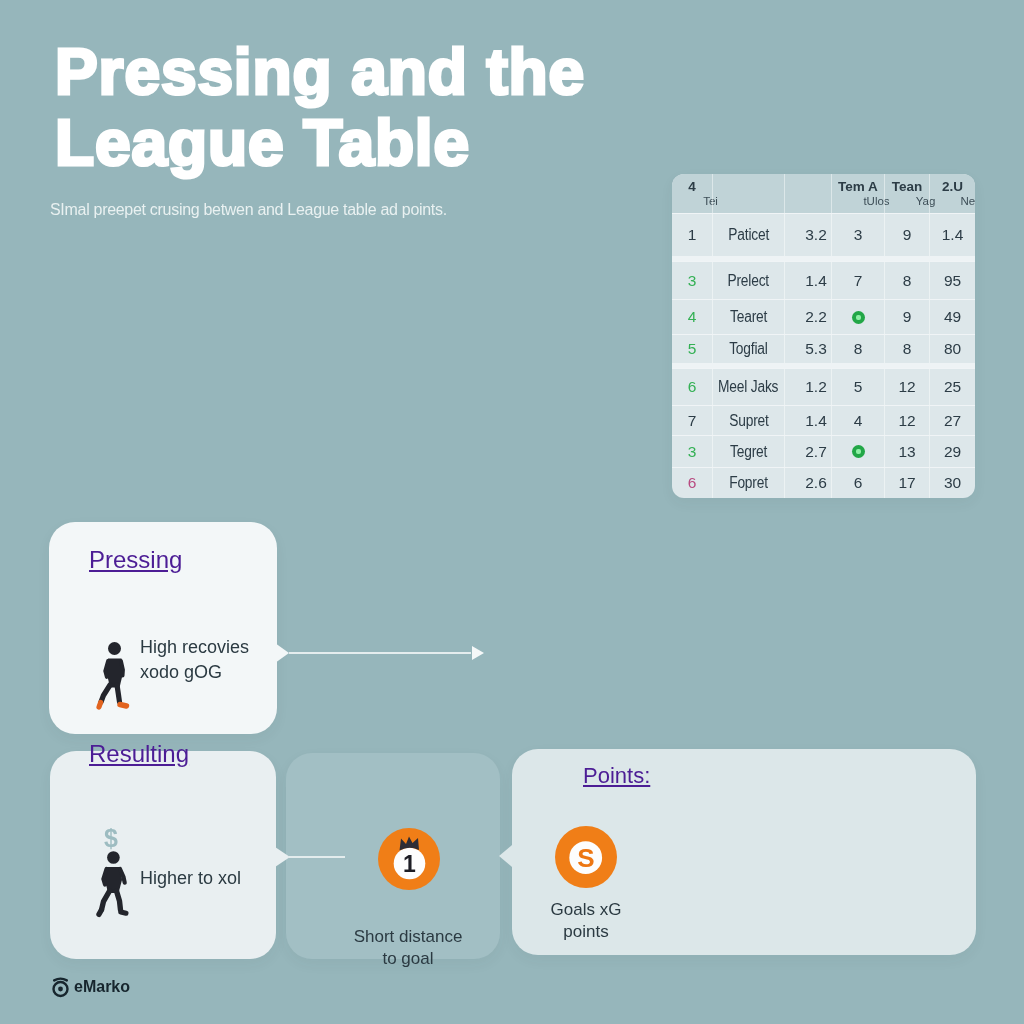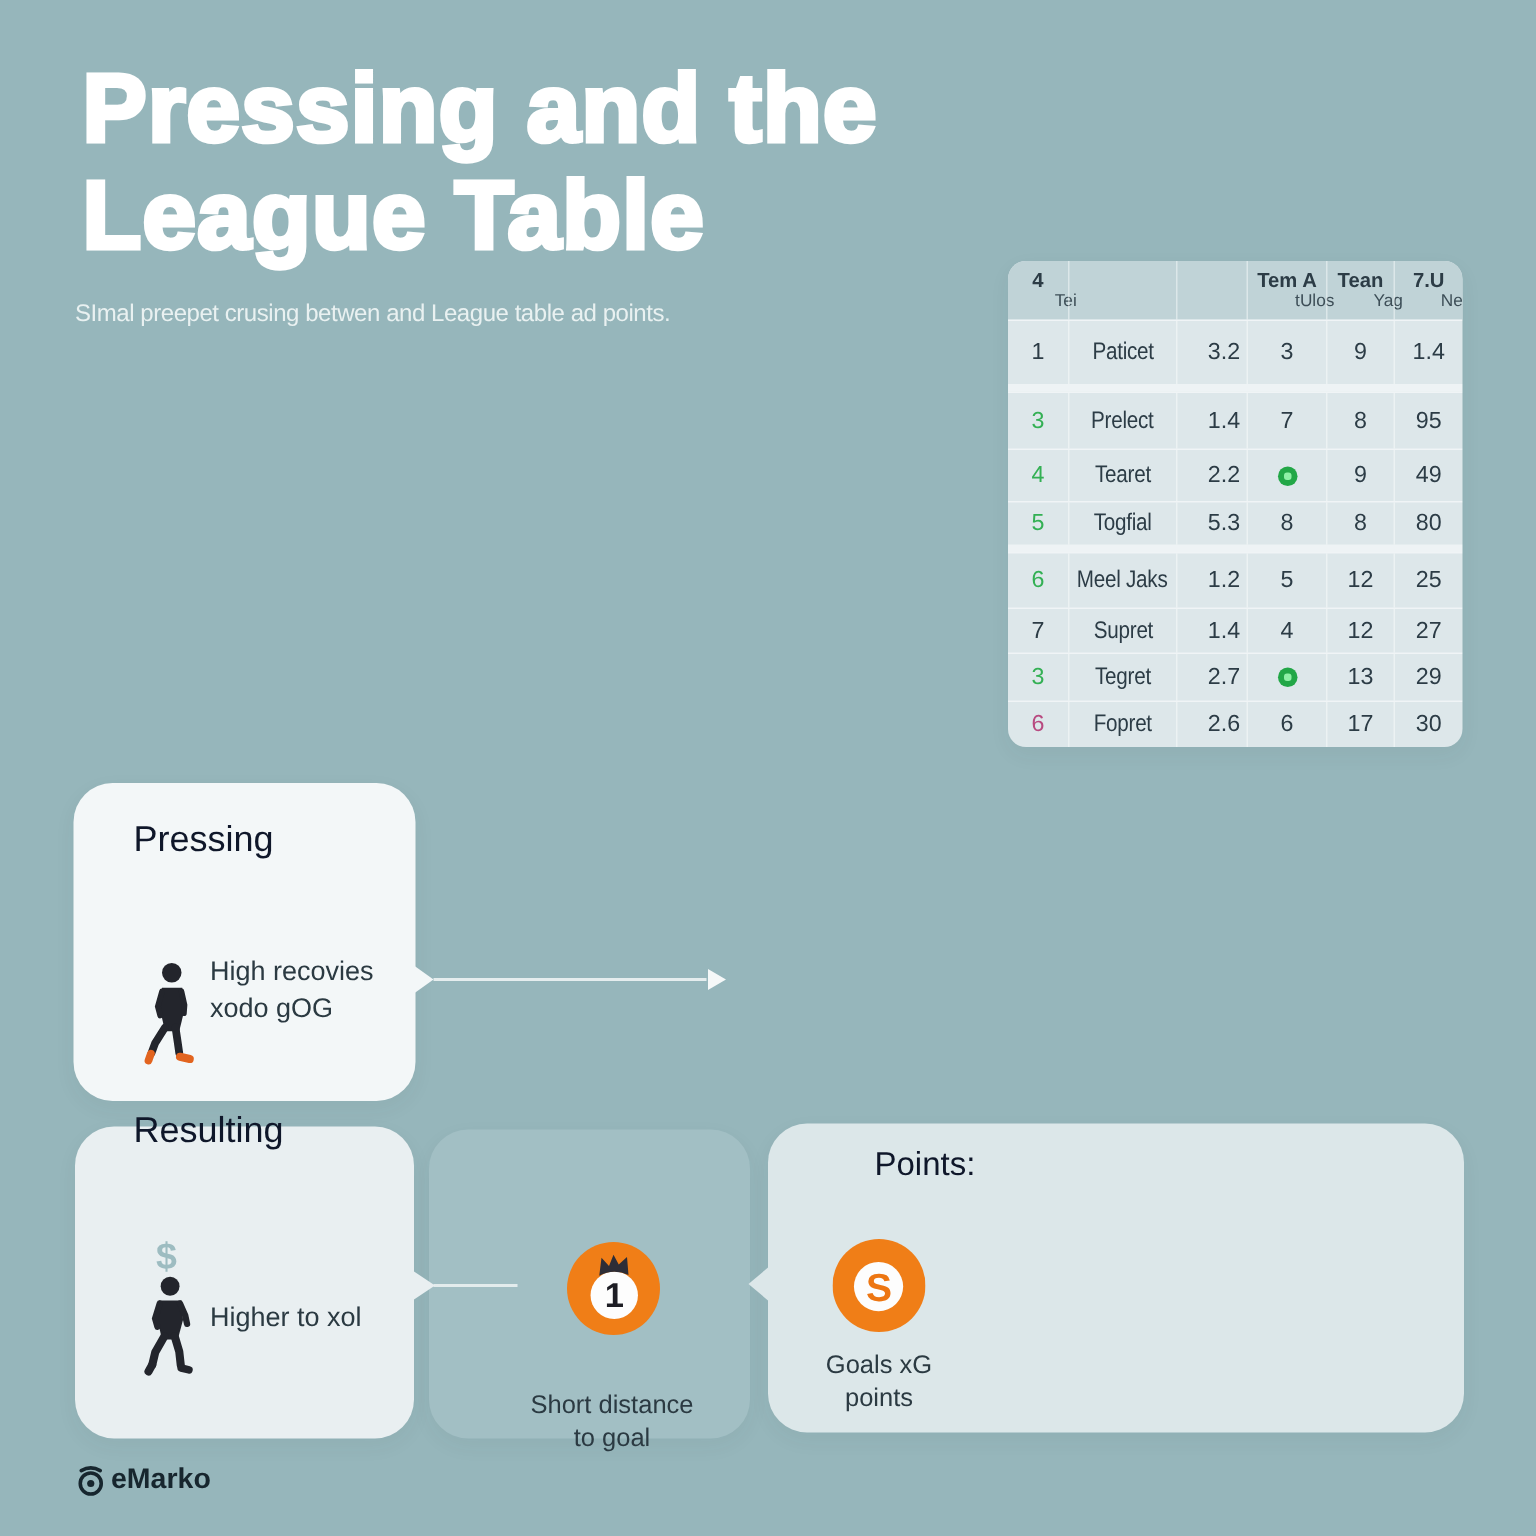--- a/index.html
+++ b/index.html
@@ -23,29 +23,29 @@
   .gap{border-bottom:5px solid rgba(255,255,255,0.5);}
   .gc{width:13px;height:13px;border-radius:50%;background:#22a747;position:relative;}
   .gc::after{content:"";position:absolute;left:4px;top:4px;width:5px;height:5px;background:#8ef0a5;border-radius:2px;}
 
   
   .card{border-radius:26px;box-shadow:0 5px 14px rgba(30,55,62,0.05);}
   #cardPressing{left:49px;top:522px;width:228px;height:212px;background:#f3f7f8;}
   #cardResulting{left:50px;top:751px;width:226px;height:208px;background:#e9eff1;}
   #cardMiddle{left:286px;top:753px;width:214px;height:206px;background:#a2bfc4;}
   #cardPoints{left:512px;top:749px;width:464px;height:206px;background:#dce7e9;}
-  .cardtitle{color:#0f172a;font-size:24px;}
+  .cardtitle{color:#4c1d95;font-size:24px;text-decoration:underline;}
   .cardtext{color:#2b3a42;font-size:18px;line-height:25px;}
   .smalltext{color:#2b3a42;font-size:17px;line-height:22px;text-align:center;}
 
   
   .ptr{width:0;height:0;z-index:5;}
 
   #logo{left:51px;top:976px;display:flex;align-items:center;}
-  #logotext{color:#17262e;font-size:19px;font-weight:bold;letter-spacing:0;margin-left:4px;text-align:center;}
+  #logotext{color:#17262e;font-size:16px;font-weight:bold;letter-spacing:0;margin-left:4px;text-align:center;}
 </style>
 </head>
 <body>
   <div class="abs" id="title">Pressing and the<br>League Table</div>
   <div class="abs" id="subtitle">SImal preepet crusing betwen and League table ad points.</div>
 
   <div class="abs" id="table">
     <div id="thead">
       <div class="c c1">
         <span class="hb">4</span>
@@ -55,21 +55,21 @@
       <div class="c c3"></div>
       <div class="c c4">
         <span class="hb">Tem A</span>
         <span class="hs">tUlos</span>
       </div>
       <div class="c c5">
         <span class="hb">Tean</span>
         <span class="hs">Yag</span>
       </div>
       <div class="c c6">
-        <span class="hb">7.U</span>
+        <span class="hb">2.U</span>
         <span class="hs">Ned</span>
       </div>
     </div>
     <div class="trow gap" style="height:48px;">
       <div class="c c1">1</div>
       <div class="c c2">
         <i class="tn">Paticet</i>
       </div>
       <div class="c c3">3.2</div>
       <div class="c c4">3</div>

